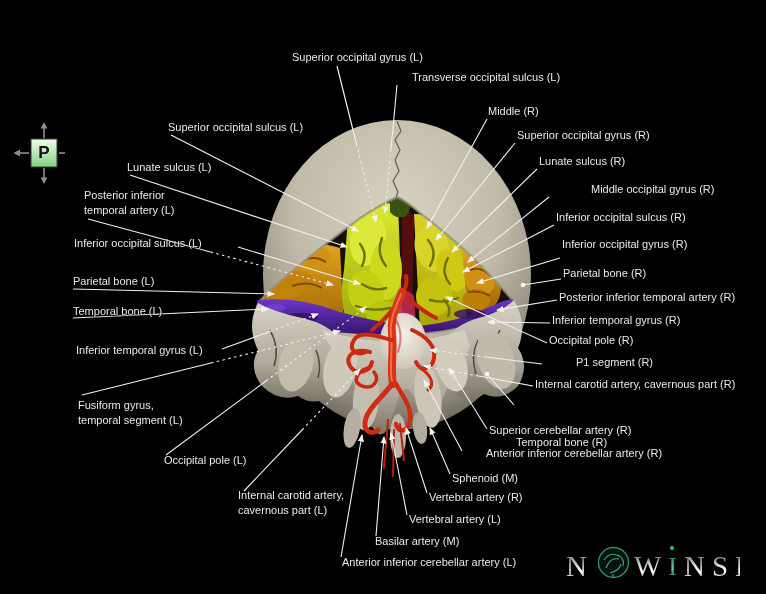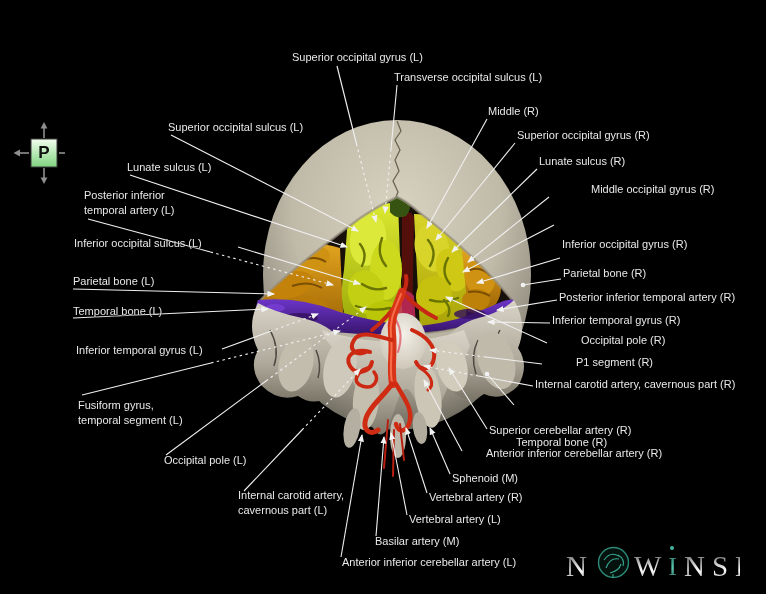--- a/index.html
+++ b/index.html
@@ -224,21 +224,21 @@
           <line x1="376" y1="536" x2="384" y2="437" stroke="var(--leader-line)" stroke-width="1.1" marker-end="url(#mArrow)"></line>
           <line x1="341" y1="557" x2="362" y2="435" stroke="var(--leader-line)" stroke-width="1.1" marker-end="url(#mArrow)"></line>
         </g>
   </svg>
   </div>
 
   <div id="label-layer">
       <div class="anatomy-label" style="left: 292px; top: 50px;">
         <div>Superior occipital gyrus (L)</div>
       </div>
-      <div class="anatomy-label" style="left: 394px; top: 70px;">
+      <div class="anatomy-label" style="left: 412px; top: 70px;">
         <div>Transverse occipital sulcus (L)</div>
       </div>
       <div class="anatomy-label" style="left: 488px; top: 104px;">
         <div>Middle (R)</div>
       </div>
       <div class="anatomy-label" style="left: 168px; top: 120px;">
         <div>Superior occipital sulcus (L)</div>
       </div>
       <div class="anatomy-label" style="left: 517px; top: 128px;">
         <div>Superior occipital gyrus (R)</div>
@@ -249,20 +249,23 @@
       <div class="anatomy-label" style="left: 539px; top: 154px;">
         <div>Lunate sulcus (R)</div>
       </div>
       <div class="anatomy-label" style="left: 84px; top: 188px;">
         <div>Posterior inferior</div>
         <div>temporal artery (L)</div>
       </div>
       <div class="anatomy-label" style="left: 551px; top: 182px; padding-left: 40px;">
         <div>Middle occipital gyrus (R)</div>
       </div>
+      <div class="anatomy-label" style="left: 556px; top: 210px;">
+        <div>Inferior occipital sulcus (R)</div>
+      </div>
       <div class="anatomy-label" style="left: 74px; top: 236px;">
         <div>Inferior occipital sulcus (L)</div>
       </div>
       <div class="anatomy-label" style="left: 562px; top: 237px;">
         <div>Inferior occipital gyrus (R)</div>
       </div>
       <div class="anatomy-label" style="left: 73px; top: 274px;">
         <div>Parietal bone (L)</div>
       </div>
       <div class="anatomy-label" style="left: 563px; top: 266px;">
@@ -270,21 +273,21 @@
       </div>
       <div class="anatomy-label" style="left: 559px; top: 290px;">
         <div>Posterior inferior temporal artery (R)</div>
       </div>
       <div class="anatomy-label" style="left: 73px; top: 304px;">
         <div>Temporal bone (L)</div>
       </div>
       <div class="anatomy-label" style="left: 552px; top: 313px;">
         <div>Inferior temporal gyrus (R)</div>
       </div>
-      <div class="anatomy-label" style="left: 549px; top: 333px; margin-left: 32px;">
+      <div class="anatomy-label" style="left: 549px; top: 333px;">
         <div>Occipital pole (R)</div>
       </div>
       <div class="anatomy-label" style="left: 76px; top: 343px;">
         <div>Inferior temporal gyrus (L)</div>
       </div>
       <div class="anatomy-label" style="left: 544px; top: 355px; padding-left: 32px;">
         <div>P1 segment (R)</div>
       </div>
       <div class="anatomy-label" style="left: 535px; top: 377px;">
         <div>Internal carotid artery, cavernous part (R)</div>

